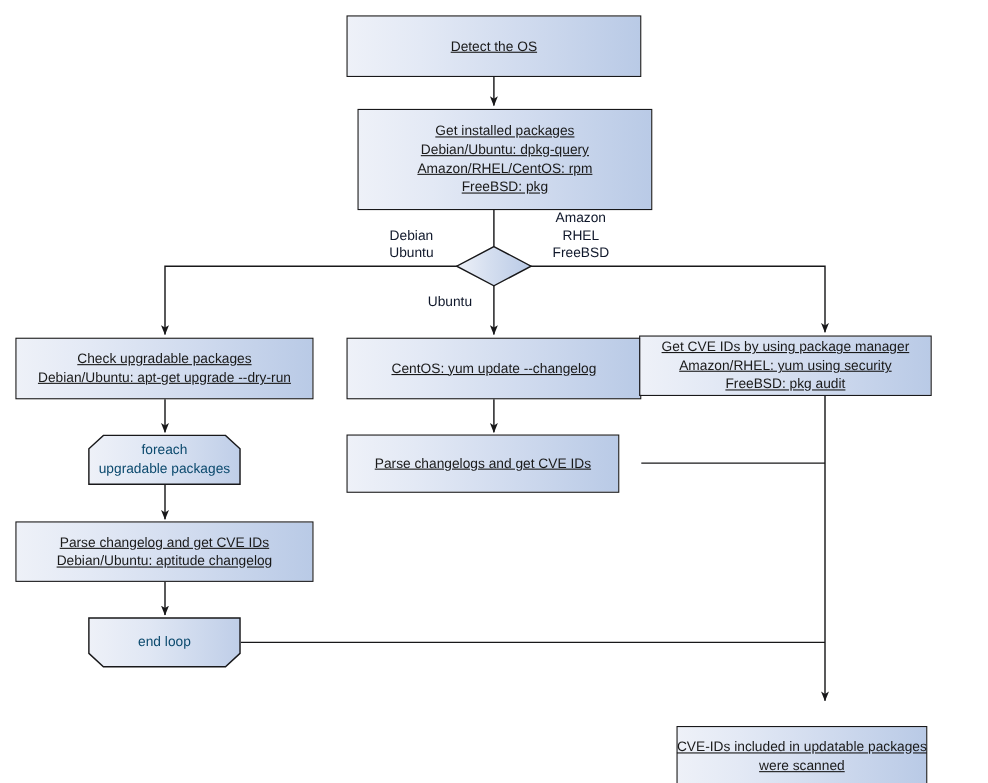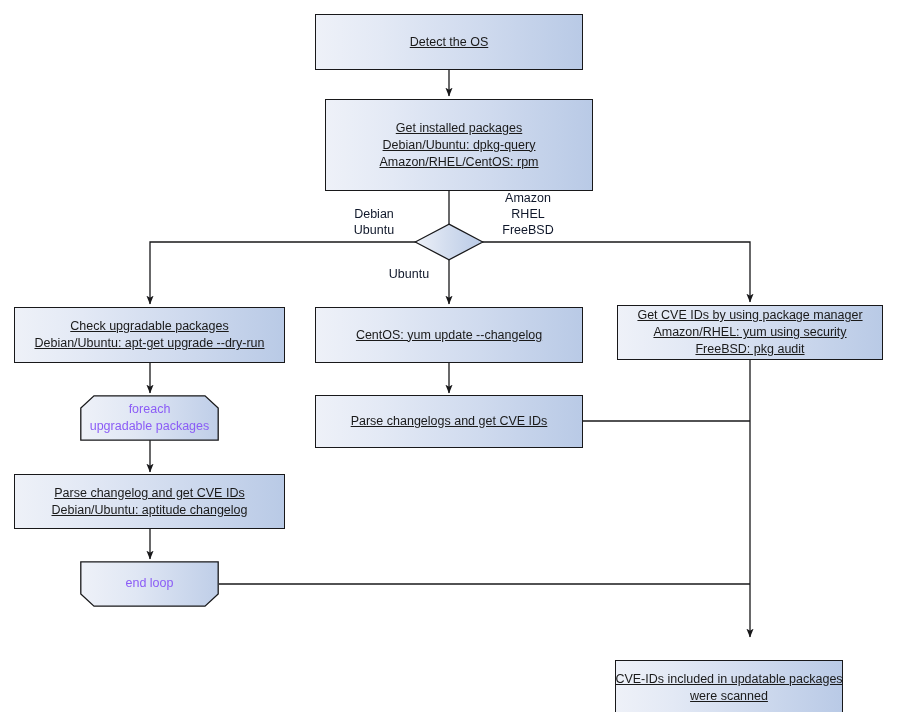--- a/index.html
+++ b/index.html
@@ -33,21 +33,21 @@
   .loop-start-wrap svg{position:absolute;left:0;top:0;overflow:visible;}
 
   
   .loop-end-wrap{position:absolute;}
   .loop-end-wrap svg{position:absolute;left:0;top:0;overflow:visible;}
 
   .shape-label{
     position:absolute;
     display:flex;align-items:center;justify-content:center;
     text-align:center;
-    font-size:12.5px;line-height:17px;color:#8b5cf6;
+    font-size:12.5px;line-height:17px;color:#0c4a6e;
     white-space:nowrap;
     pointer-events:none;
   }
 
   .edge-label{
     position:absolute;
     font-size:12.5px;
     line-height:16px;
     color:#0f172a;
     white-space:nowrap;
@@ -98,20 +98,21 @@
     <div class="txt">
       <div>Detect the OS</div>
     </div>
   </div>
 
   <div class="node box" style="left:325px;top:99px;width:268px;height:92px;">
     <div class="txt">
       <div>Get installed packages</div>
       <div>Debian/Ubuntu: dpkg-query</div>
       <div>Amazon/RHEL/CentOS: rpm</div>
+      <div>FreeBSD: pkg</div>
     </div>
   </div>
 
   <div class="diamond-wrap" style="left:414px;top:223px;width:70px;height:38px;">
     <svg width="70" height="38" viewBox="0 0 70 38" xmlns="http://www.w3.org/2000/svg">
       <defs>
         <linearGradient id="dg" x1="0" y1="0" x2="1" y2="0">
           <stop offset="0%" stop-color="#eef1f8"></stop>
           <stop offset="45%" stop-color="#d4deef"></stop>
           <stop offset="100%" stop-color="#b9cae6"></stop>
@@ -142,21 +143,21 @@
       <div>Debian/Ubuntu: apt-get upgrade --dry-run</div>
     </div>
   </div>
 
   <div class="node box" style="left:315px;top:307px;width:268px;height:56px;">
     <div class="txt">
       <div>CentOS: yum update --changelog</div>
     </div>
   </div>
 
-  <div class="node box" style="left:617px;top:305px;width:266px;height:55px;">
+  <div class="node box" style="left:581px;top:305px;width:266px;height:55px;">
     <div class="txt">
       <div>Get CVE IDs by using package manager</div>
       <div>Amazon/RHEL: yum using security</div>
       <div>FreeBSD: pkg audit</div>
     </div>
   </div>
 
   <div class="loop-start-wrap" style="left:80px;top:395px;width:139px;height:46px;">
     <svg width="139" height="46" viewBox="0 0 139 46" xmlns="http://www.w3.org/2000/svg">
       <defs>
@@ -169,21 +170,21 @@
       <path d="M14,0.8 L125,0.8 L138.2,13 L138.2,45.2 L0.8,45.2 L0.8,13 Z" fill="url(#lsg)" stroke="#18181a" stroke-width="1.3"></path>
     </svg>
     <div class="shape-label" style="left:0;top:0;width:139px;height:46px;">
       <div>
         <div>foreach</div>
         <div>upgradable  packages</div>
       </div>
     </div>
   </div>
 
-  <div class="node box" style="left:315px;top:395px;width:268px;height:53px;text-align:right;">
+  <div class="node box" style="left:315px;top:395px;width:248px;height:53px;text-align:right;">
     <div class="txt">
       <div>Parse changelogs and get CVE IDs</div>
     </div>
   </div>
 
   <div class="node box" style="left:14px;top:474px;width:271px;height:55px;">
     <div class="txt">
       <div>Parse changelog and get  CVE IDs</div>
       <div>Debian/Ubuntu: aptitude changelog</div>
     </div>

